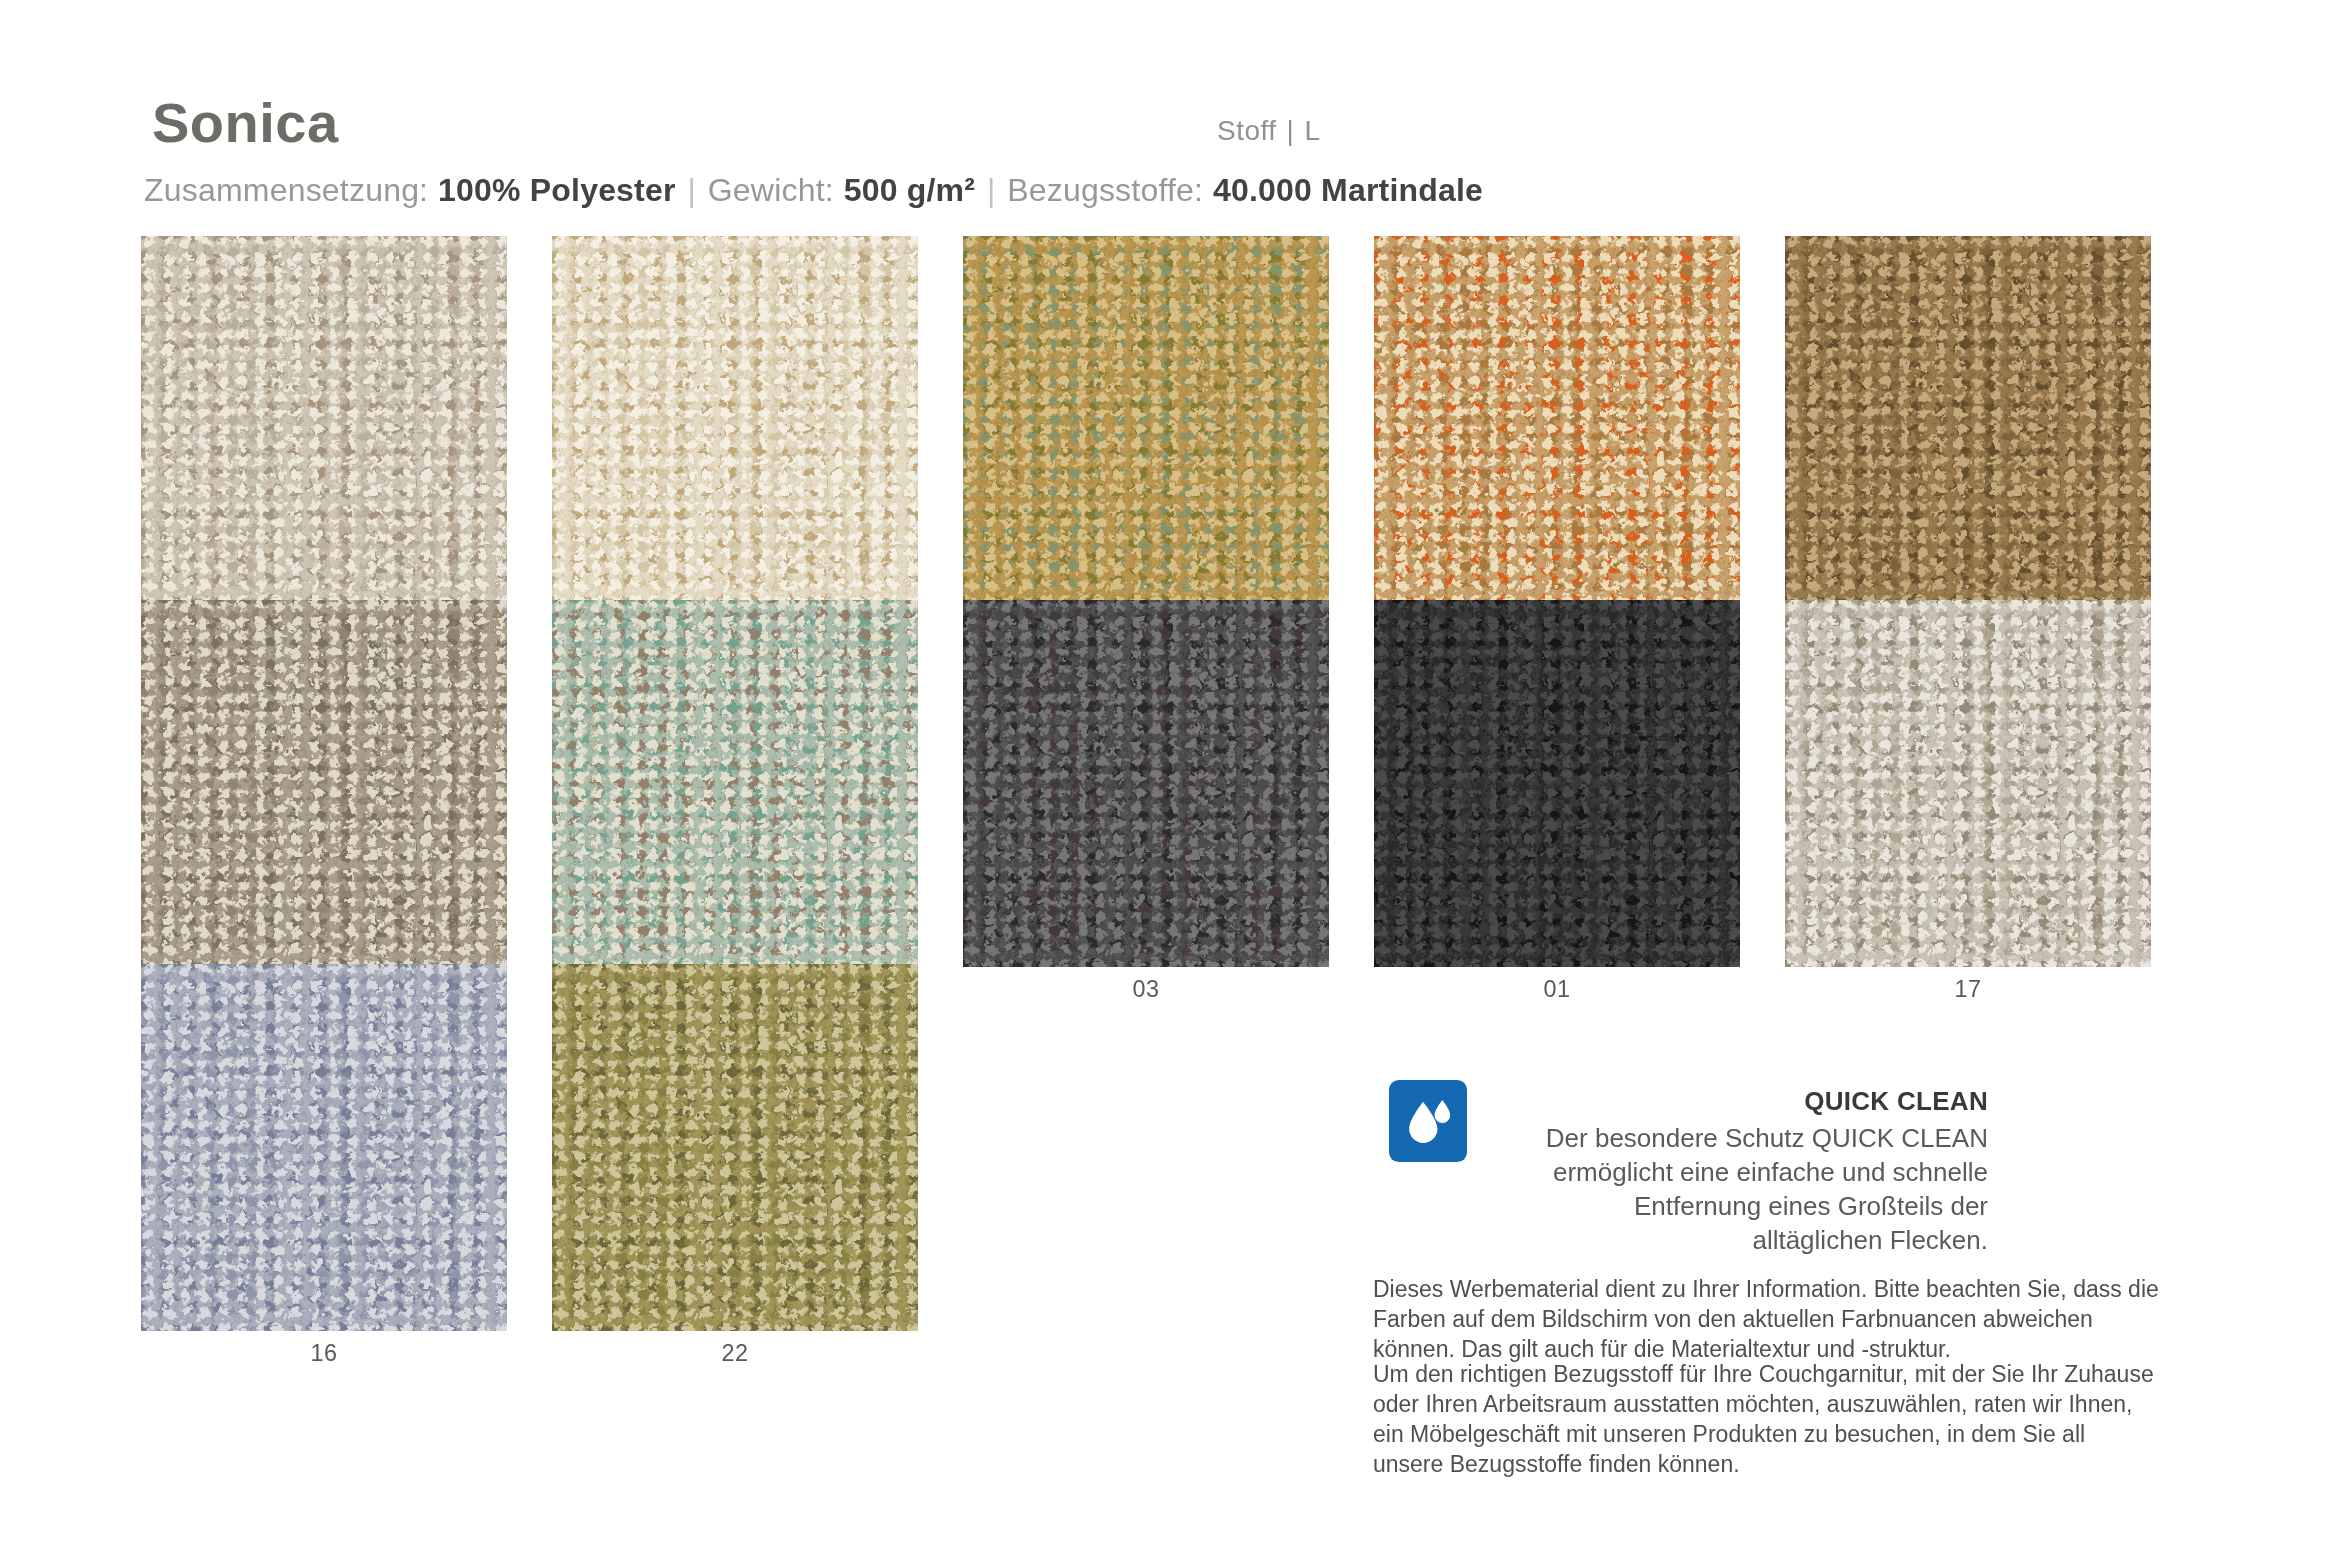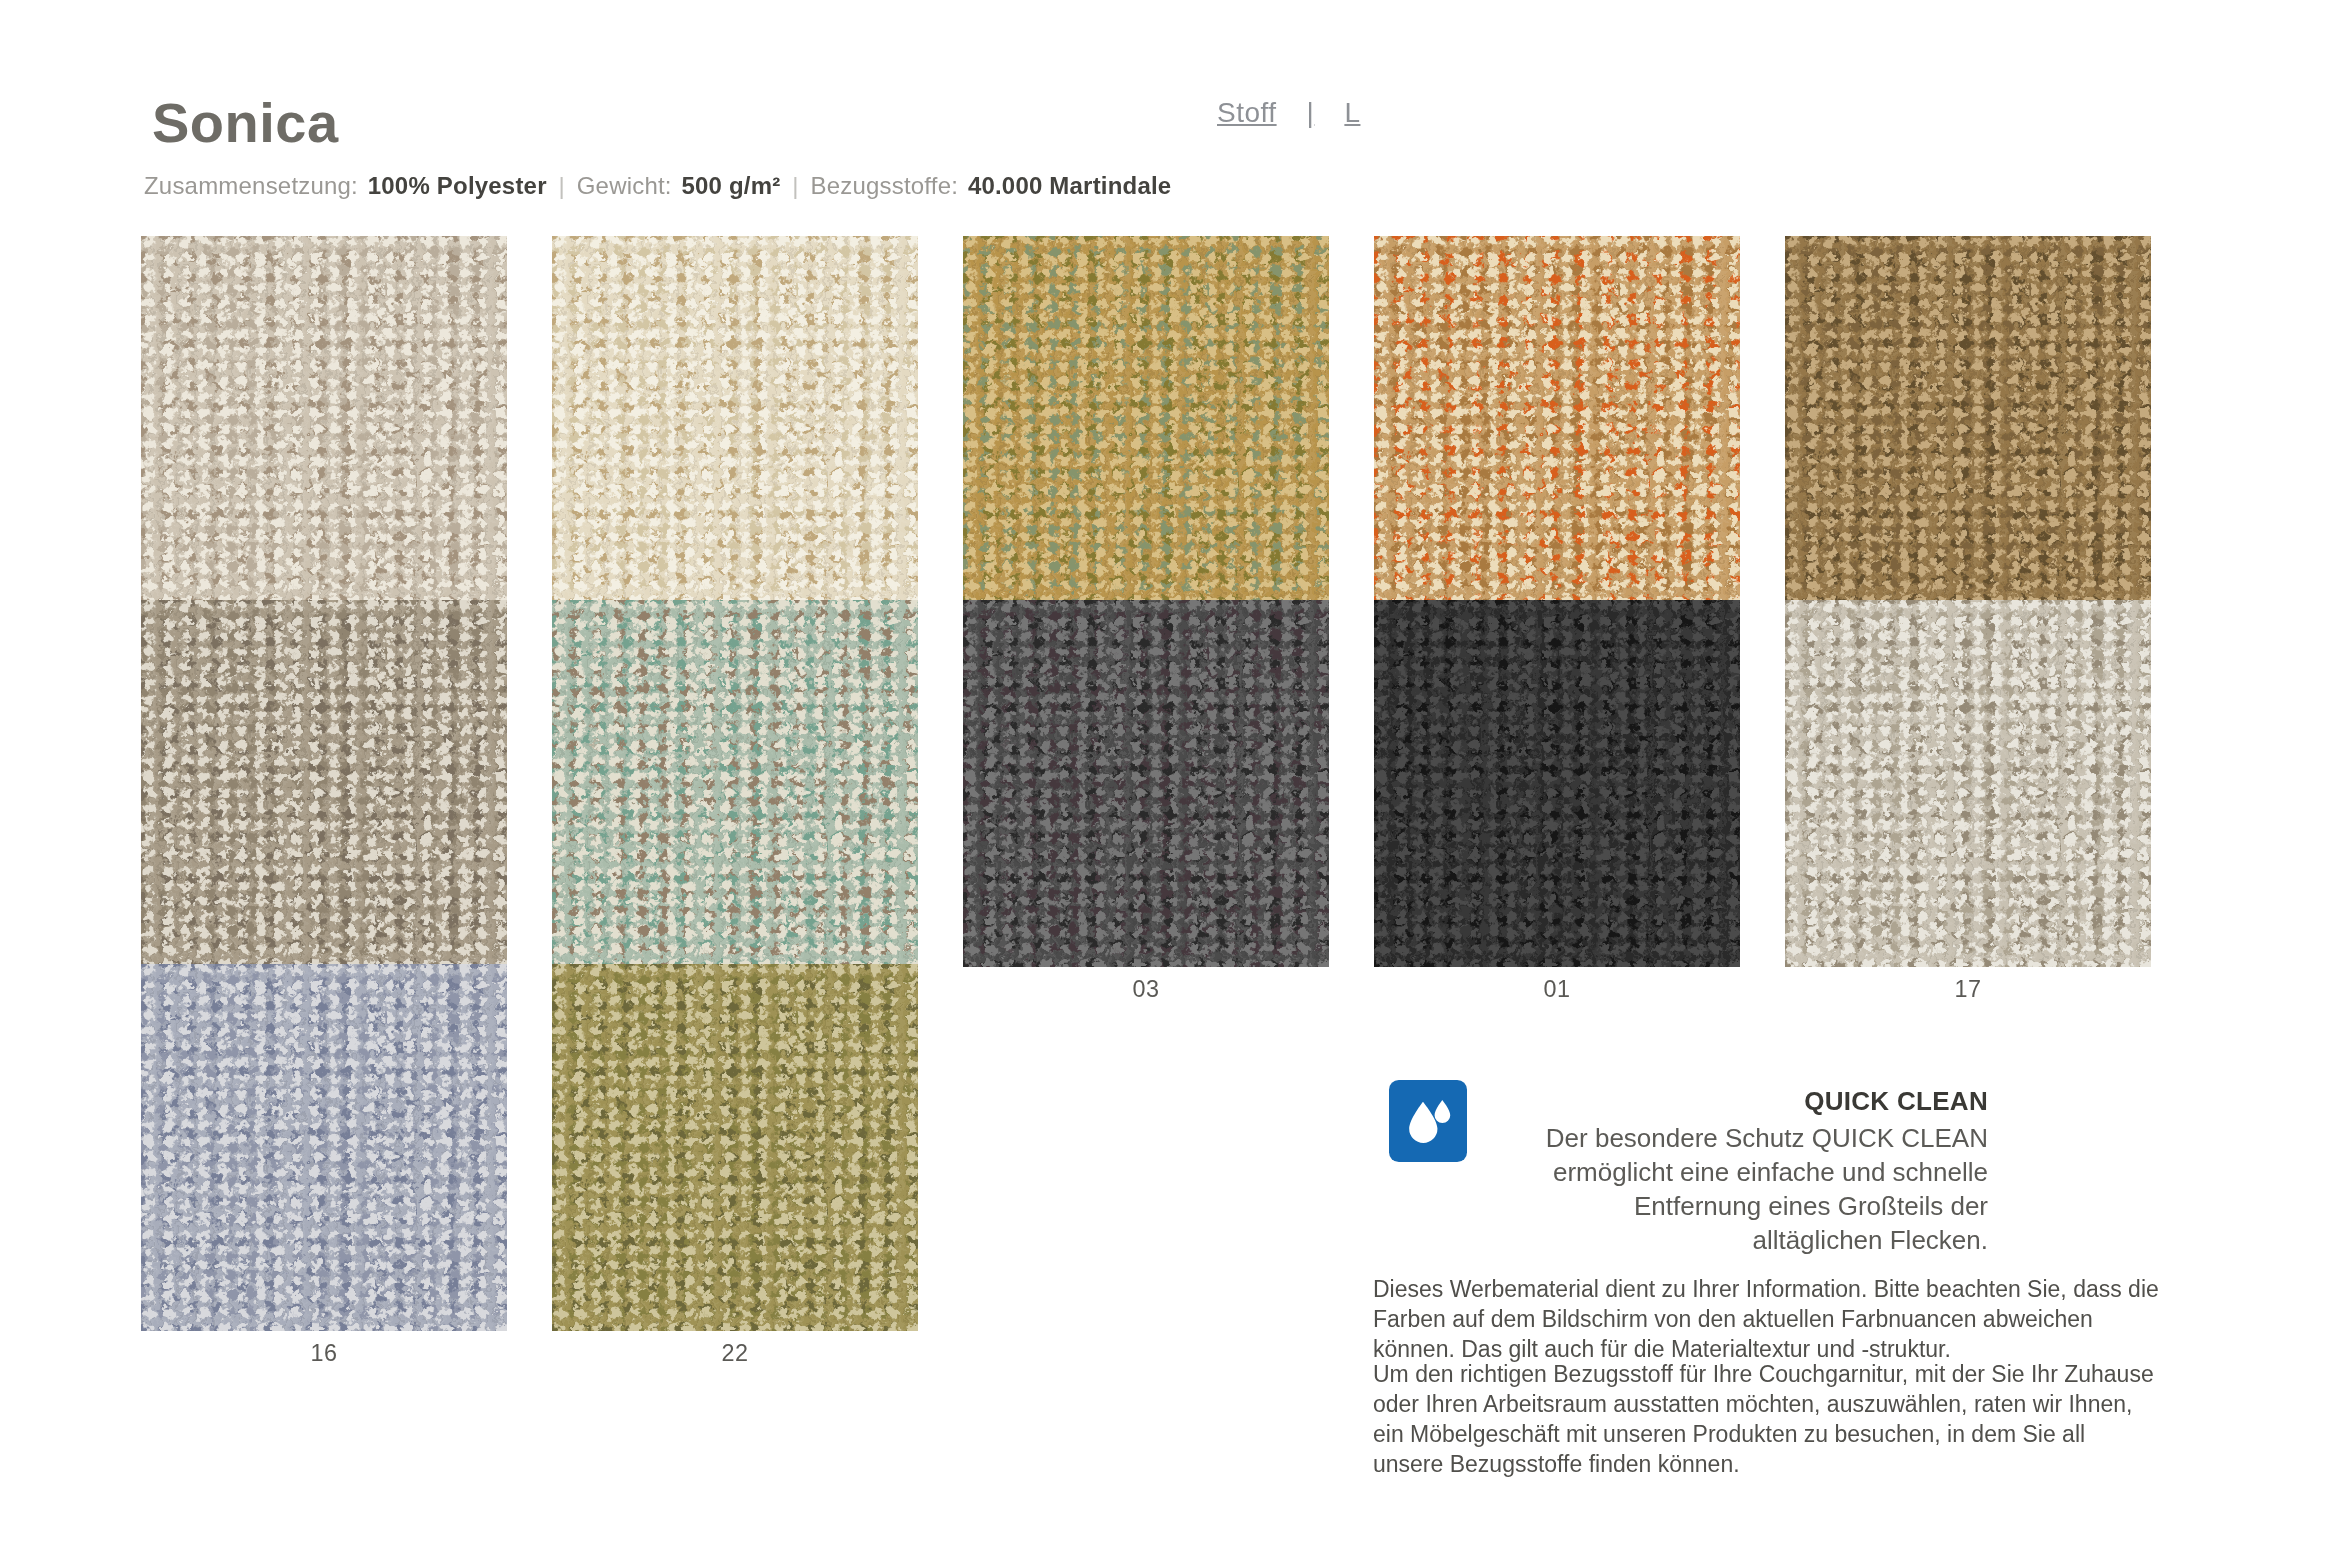--- a/index.html
+++ b/index.html
@@ -12,27 +12,27 @@
     overflow:hidden;
   }
 
   
   .page-title {
     position:absolute; left:152px; top:90px;
     font-size:56px; font-weight:600; letter-spacing:0.5px;
     color:#6e6c66;
   }
   .fabric-type {
-    position:absolute; left:1217px; top:97px;
+    position:absolute; left:1217px; top:115px;
     font-size:28px; color:#8e9196; letter-spacing:0.5px;
-    display:flex; gap:30px; align-items:baseline;text-decoration:underline;
+    display:flex; gap:10px; align-items:baseline;
   }
   .specs {
     position:absolute; left:144px; top:172px;
-    font-size:24px; color:#9a9894; letter-spacing:0.2px;
+    font-size:32px; color:#9a9894; letter-spacing:0.2px;
     display:flex; gap:9.8px; white-space:nowrap;
   }
   .specs b { color:#44433f; font-weight:600; }
   .specs .sep { color:#c2c1bd; padding:0 2px; }
 
   
   .swatch-grid {
     position:absolute; left:141px; top:236px; width:2011px;
     display:grid;
     grid-template-columns:repeat(5, 366px);

